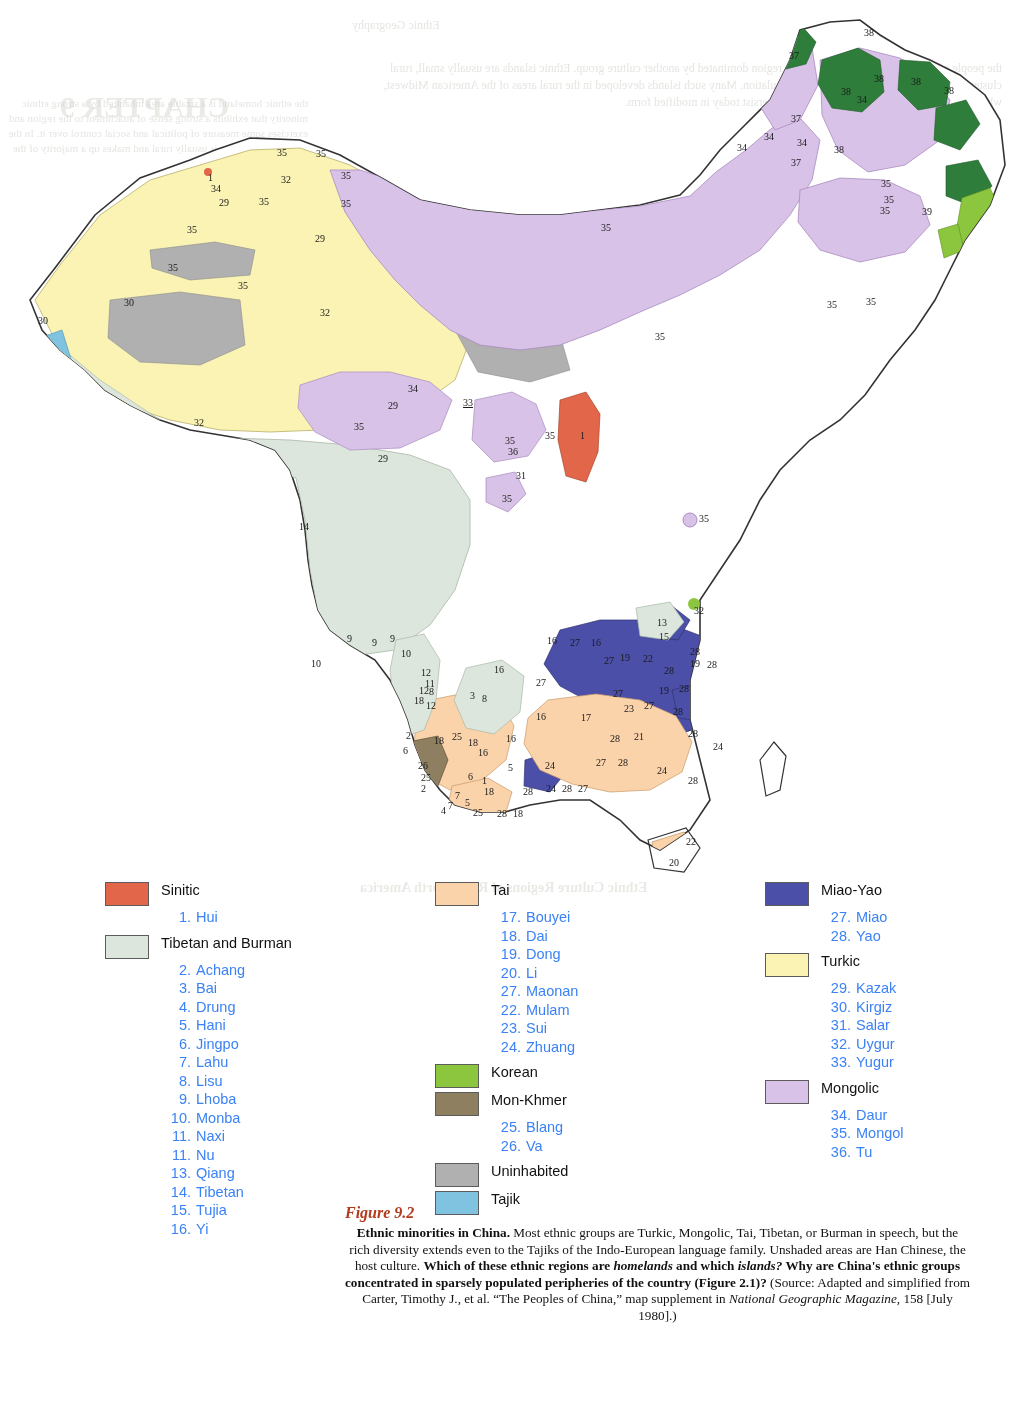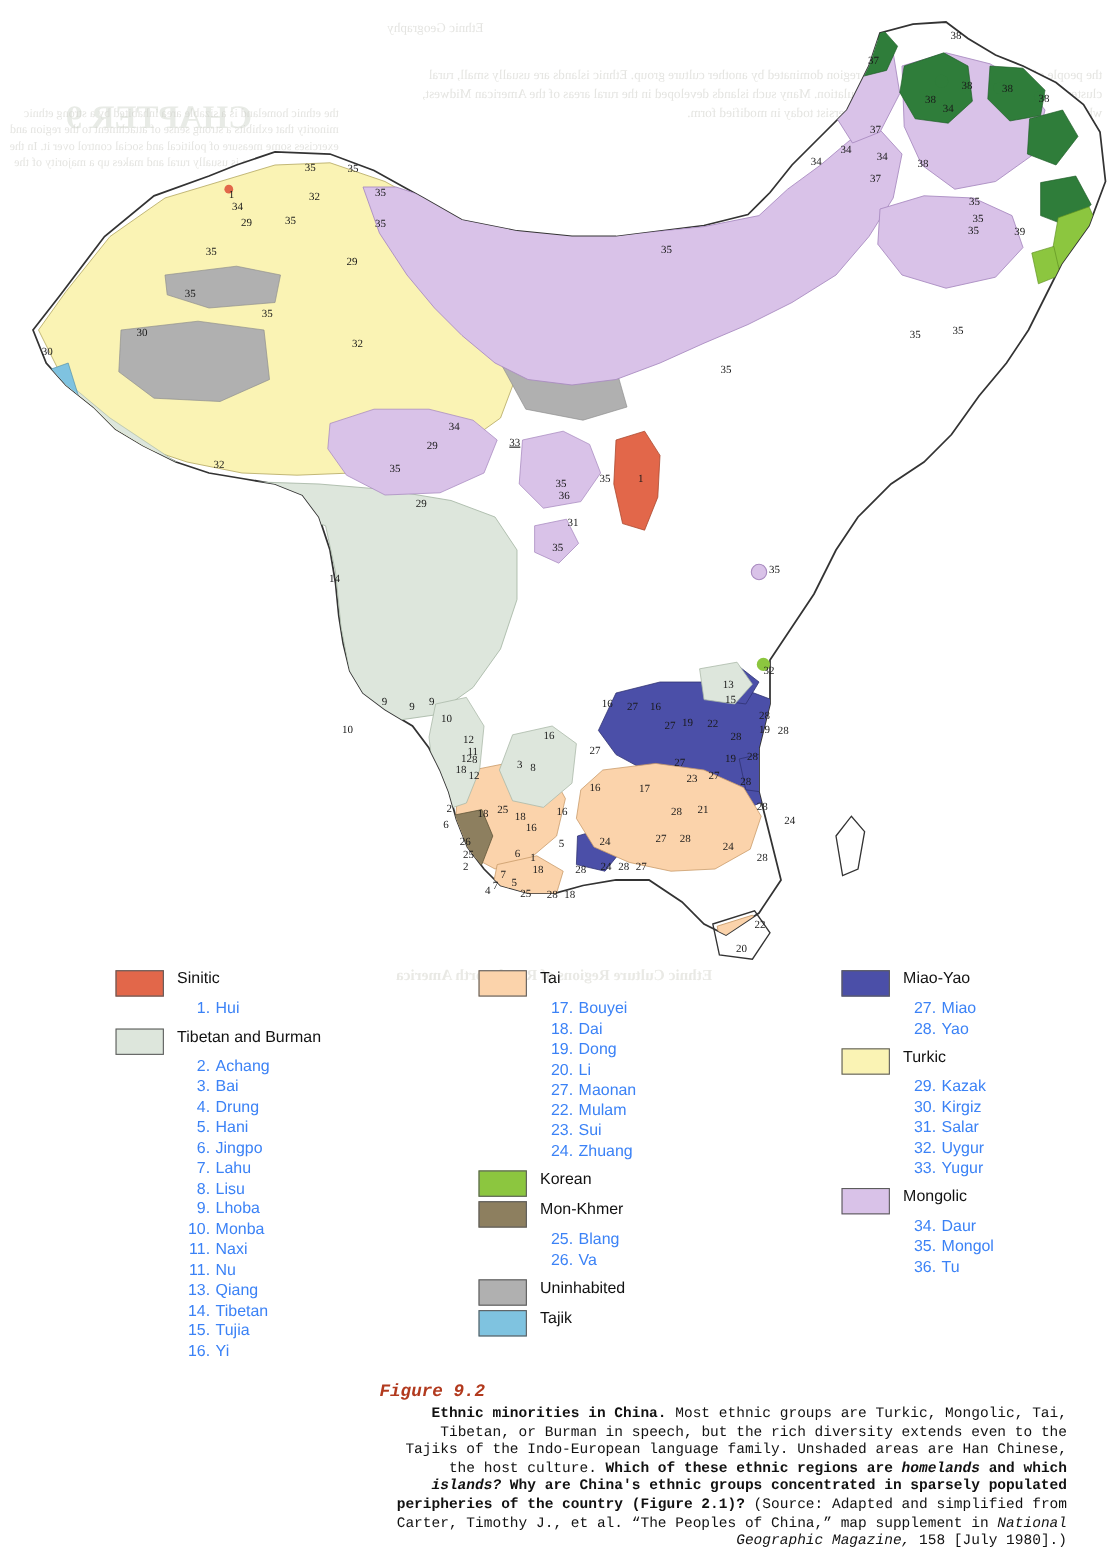--- a/index.html
+++ b/index.html
@@ -24,23 +24,23 @@
   .lgcol{position:absolute;font-family:"Liberation Sans",sans-serif;}
   .swatch{width:42px;height:22px;border:1px solid #5c5c5c;display:inline-block;vertical-align:middle;}
   .grp{display:flex;align-items:flex-start;margin-bottom:2px;}
   .grp .sw-wrap{width:56px;flex:0 0 56px;padding-top:2px;}
   .grp .gname{font-size:14.5px;color:#111;font-weight:400;padding-top:2px;}
   .items{margin:0 0 6px 60px;}
   .item{font-size:14.5px;color:#3b82f6;line-height:18.5px;white-space:nowrap;}
   .num{display:inline-block;width:26px;text-align:right;margin-right:5px;}
 
   
-  #caption{position:absolute;left:345px;top:1256px;width:625px;font-family:Liberation Mono, monospace;}
+  #caption{position:absolute;left:345px;top:1204px;width:625px;font-family:Liberation Serif, serif;}
   #fig-label{color:#b23a1e;font-style:italic;font-weight:bold;font-size:16px;margin-bottom:3px;}
-  #cap-text{font-size:13.2px;line-height:16.6px;color:#111;text-align:right;}
+  #cap-text{font-size:13.2px;line-height:16.6px;color:#111;text-align:center;}
   #cap-text b{font-weight:bold;}
   #cap-text i{font-style:italic;}
 </style>
 </head>
 <body>
 
 <div class="bleed" id="bleed-head">Ethnic Geography</div>
 <div class="bleed" id="bleed-title">CHAPTER 9</div>
 <div class="bleed" id="bleed-h2">Ethnic Regions</div>
 <div class="bleed" id="bleed-h3">Ethnic Culture Regions of Rural North America</div>

